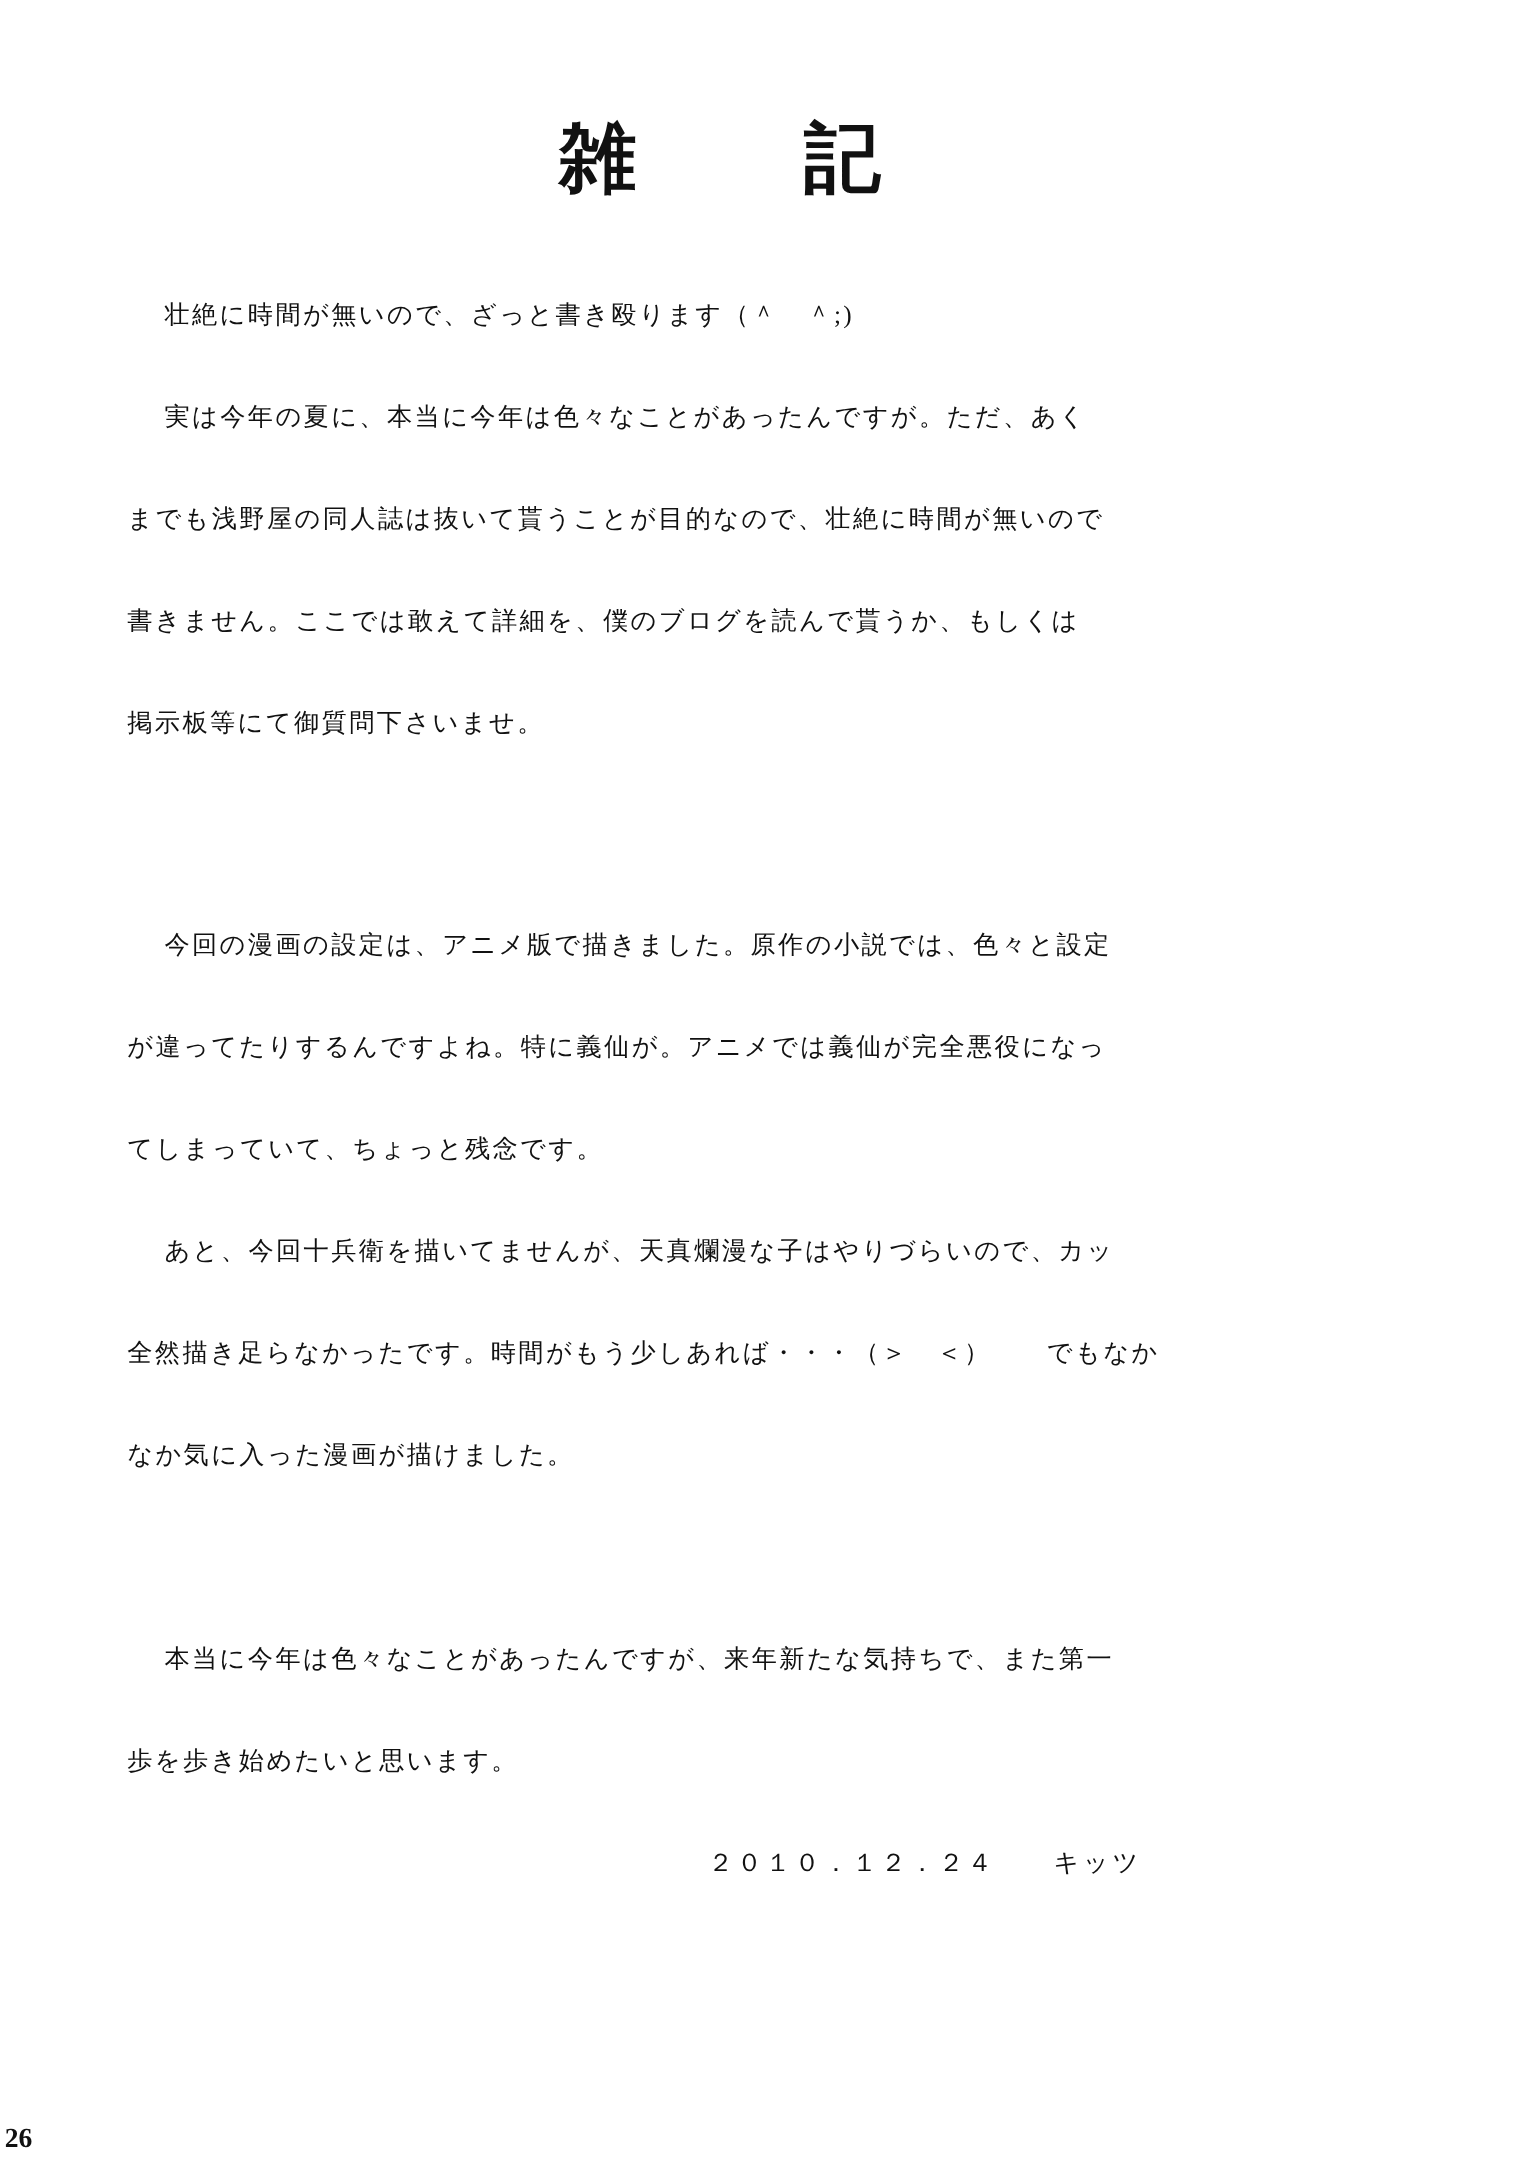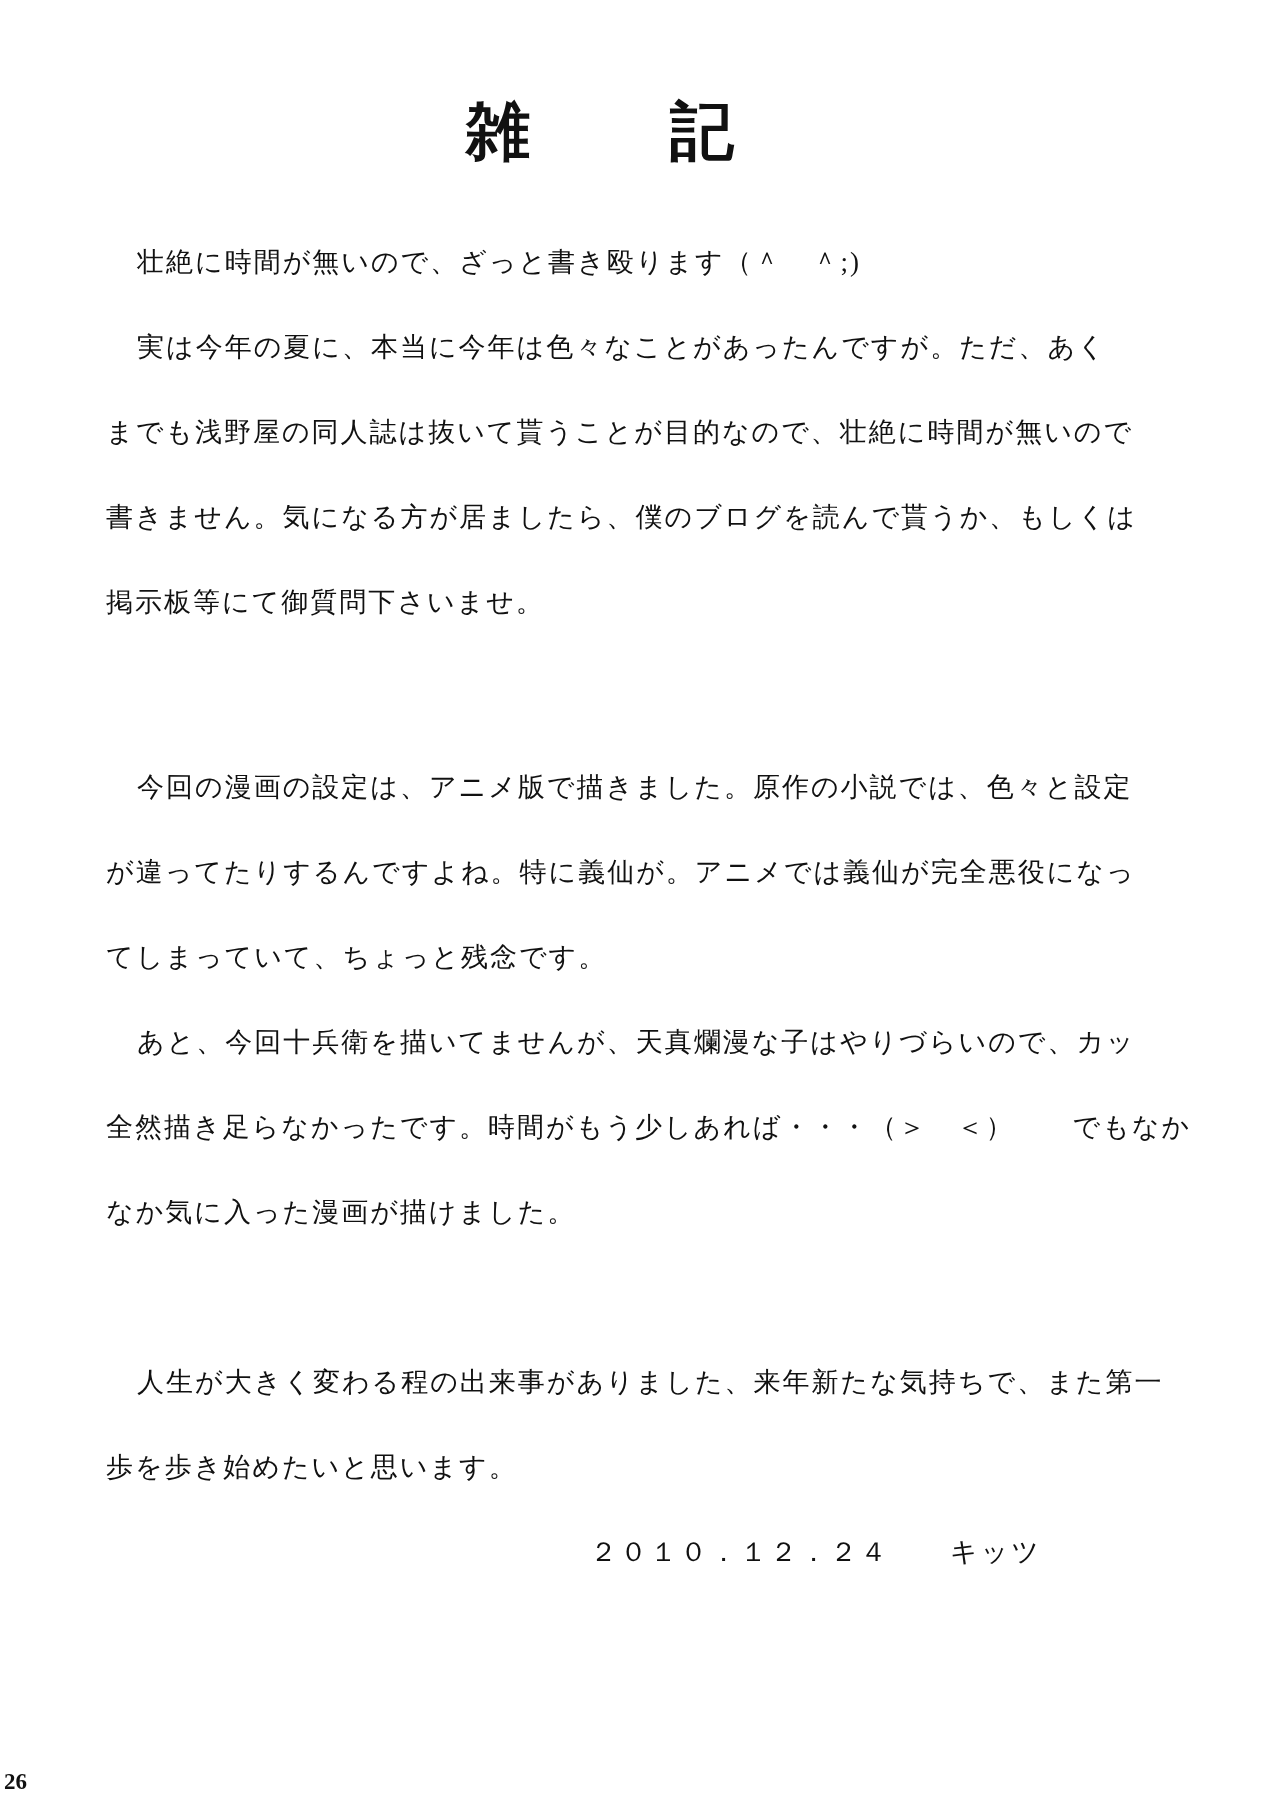--- a/index.html
+++ b/index.html
@@ -28,21 +28,21 @@
     font-size: 64px;
     font-weight: bold;
     letter-spacing: 4px;
     white-space: pre;
   }
   .text-column {
     position: absolute;
     top: 220px;
     left: 106px;
     width: 1090px;
-    font-size: 27px;
+    font-size: 21px;
     letter-spacing: 2px;
   }
   .line {
     line-height: 85px;
     height: 85px;
     white-space: pre;
     overflow: visible;
   }
   .line.first {
     text-indent: 31px;
@@ -71,35 +71,35 @@
 <div class="page">
 
   <div class="doc-title">雑　　記</div>
 
   <div class="text-column">
 
     <div class="block-a">
       <div class="line first">壮絶に時間が無いので、ざっと書き殴ります（＾　＾;)</div>
       <div class="line first">実は今年の夏に、本当に今年は色々なことがあったんですが。ただ、あく</div>
       <div class="line">までも浅野屋の同人誌は抜いて貰うことが目的なので、壮絶に時間が無いので</div>
-      <div class="line">書きません。気になる方が居ましたら、僕のブログを読んで貰うか、もしくは</div>
+      <div class="line">書きません。ここでは敢えて詳細を、僕のブログを読んで貰うか、もしくは</div>
       <div class="line">掲示板等にて御質問下さいませ。</div>
     </div>
 
     <div class="block-b">
       <div class="line first">今回の漫画の設定は、アニメ版で描きました。原作の小説では、色々と設定</div>
       <div class="line">が違ってたりするんですよね。特に義仙が。アニメでは義仙が完全悪役になっ</div>
       <div class="line">てしまっていて、ちょっと残念です。</div>
       <div class="line first">あと、今回十兵衛を描いてませんが、天真爛漫な子はやりづらいので、カッ</div>
       <div class="line">全然描き足らなかったです。時間がもう少しあれば・・・（＞　＜）　　でもなか</div>
       <div class="line">なか気に入った漫画が描けました。</div>
     </div>
 
     <div class="block-c">
-      <div class="line first">人生が大きく変わる程の出来事がありました、来年新たな気持ちで、また第一</div>
+      <div class="line first">本当に今年は色々なことがあったんですが、来年新たな気持ちで、また第一</div>
       <div class="line">歩を歩き始めたいと思います。</div>
       <div class="signature-line">２０１０．１２．２４　　キッツ</div>
     </div>
 
   </div>
 
   <div class="page-number">26</div>
 
 </div>
 

